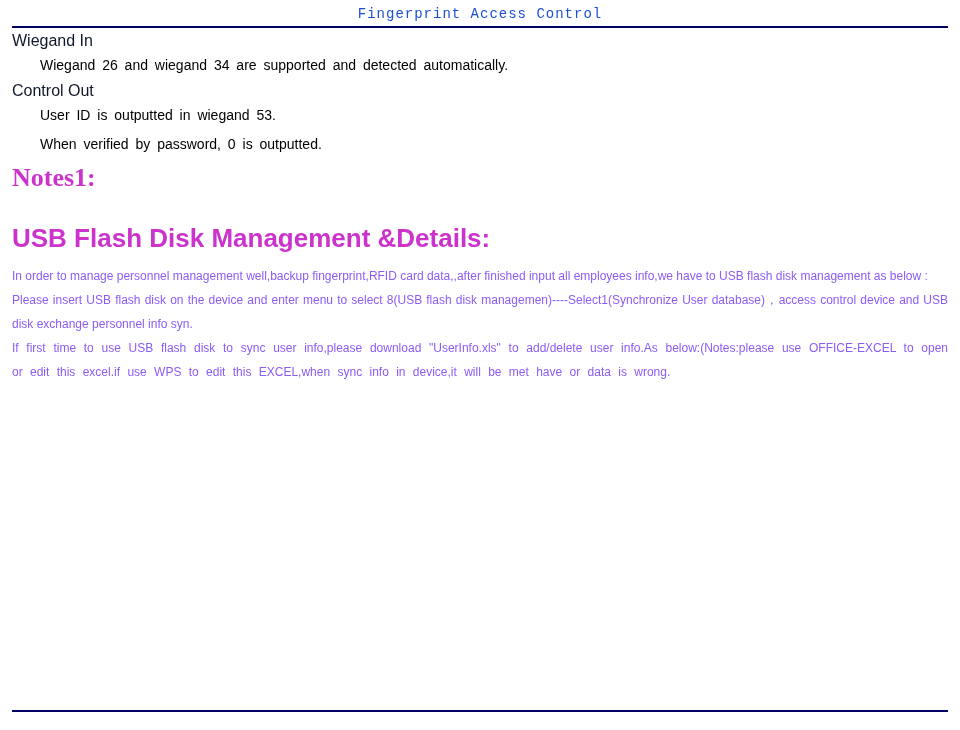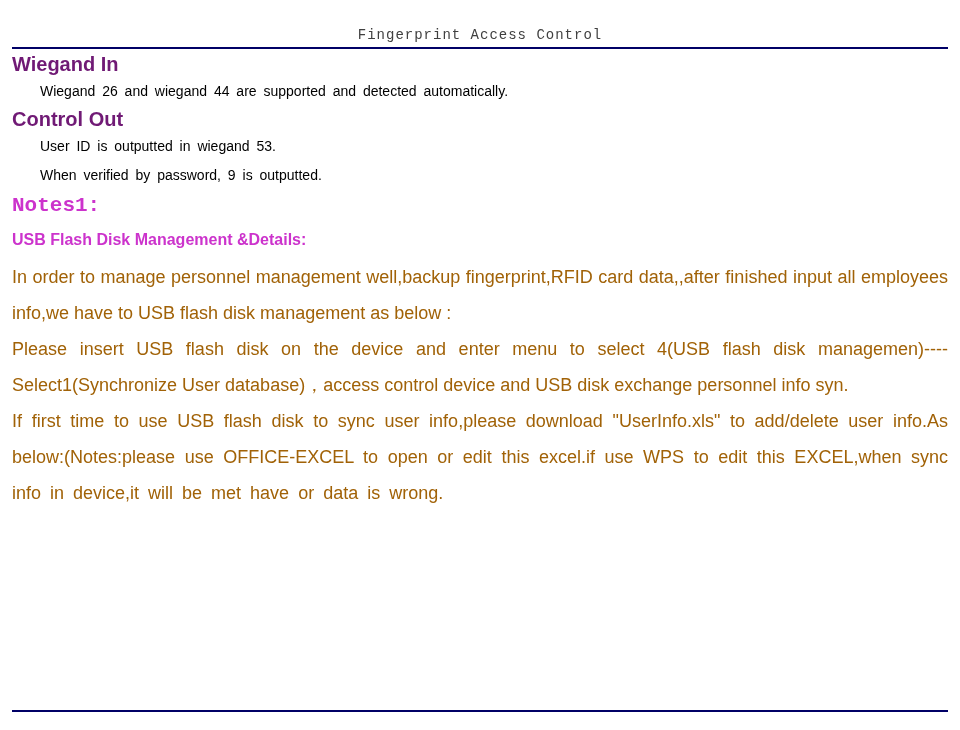--- a/index.html
+++ b/index.html
@@ -9,66 +9,65 @@
     background: #ffffff;
     font-family: "Times New Roman", serif;
     padding: 0 12px;
     overflow: hidden;
     position: relative;
   }
   .header-title {
     text-align: center;
     font-family: "Courier New", monospace;
     font-size: 14px;
-    color: #404040;
+    color: #1d4ed8;
     padding: 6px 0 4px 0;
     letter-spacing: 1px;
-    margin-top: 21px;
   }
   .hr {
     border: none;
     border-top: 2px solid #000066;
     margin: 0;
   }
   .section-heading {
     font-family: Arial, Helvetica, sans-serif;
-    font-size: 20px;
-    font-weight: bold;
-    color: #701a75;
+    font-size: 16px;
+    font-weight: normal;
+    color: #0f172a;
     margin-top: 4px;
     margin-bottom: 4px;
   }
   .body-text {
     font-family: Arial, Helvetica, sans-serif;
     font-size: 14px;
     color: #000000;
     margin-left: 28px;
     margin-bottom: 6px;
     word-spacing: 3px;
     line-height: 1.6;
   }
   .notes-heading {
-    font-family: Liberation Mono, monospace;
-    font-size: 21px;
+    font-family: Liberation Serif, serif;
+    font-size: 26px;
     font-weight: bold;
     color: #cc33cc;
     margin-top: 8px;
-    margin-bottom: 14px;
+    margin-bottom: 30px;
   }
   .subheading {
     font-family: Arial, Helvetica, sans-serif;
-    font-size: 16px;
+    font-size: 26px;
     font-weight: bold;
     color: #cc33cc;
     margin-bottom: 10px;
   }
   .notes-body {
     font-family: Arial, Helvetica, sans-serif;
-    font-size: 18px;
-    color: #a16207;
+    font-size: 12px;
+    color: #8b5cf6;
     line-height: 2.0;
     text-align: justify;
     text-justify: inter-word;
   }
   .notes-body.last { word-spacing: 4px; }
   .bottom-hr {
     position: absolute;
     left: 12px;
     right: 12px;
     bottom: 18px;
@@ -76,25 +75,25 @@
     border-top: 2px solid #000066;
   }
 </style>
 </head>
 <body>
 
 <div class="header-title">Fingerprint Access Control</div>
 <hr class="hr">
 
 <div class="section-heading">Wiegand In</div>
-<div class="body-text">Wiegand 26 and wiegand 44 are supported and detected automatically.</div>
+<div class="body-text">Wiegand 26 and wiegand 34 are supported and detected automatically.</div>
 
 <div class="section-heading">Control Out</div>
 <div class="body-text">User ID is outputted in wiegand 53.</div>
-<div class="body-text">When verified by password, 9 is outputted.</div>
+<div class="body-text">When verified by password, 0 is outputted.</div>
 
 <div class="notes-heading">Notes1:</div>
 <div class="subheading">USB Flash Disk Management &amp;Details:</div>
 <div class="notes-body">In order to manage personnel management well,backup fingerprint,RFID card data,,after finished input all employees info,we have to USB flash disk management as below :</div>
-<div class="notes-body">Please insert USB flash disk on the device and enter menu to select 4(USB flash disk managemen)----Select1(Synchronize User database)，access control device and USB disk exchange personnel info syn.</div>
+<div class="notes-body">Please insert USB flash disk on the device and enter menu to select 8(USB flash disk managemen)----Select1(Synchronize User database)，access control device and USB disk exchange personnel info syn.</div>
 <div class="notes-body last">If first time to use USB flash disk to sync user info,please download "UserInfo.xls" to add/delete user info.As below:(Notes:please use OFFICE-EXCEL to open or edit this excel.if use WPS to edit this EXCEL,when sync info in device,it will be met have or data is wrong.</div>
 
 <hr class="bottom-hr">
 
 </body></html>

